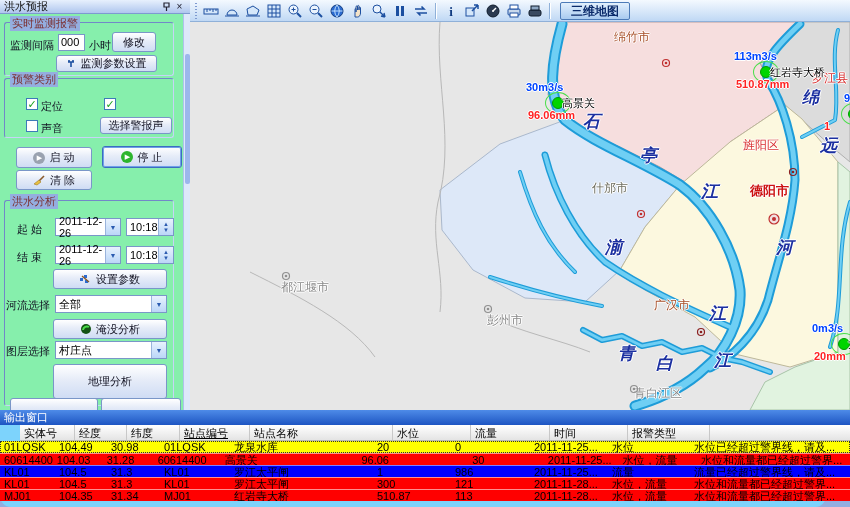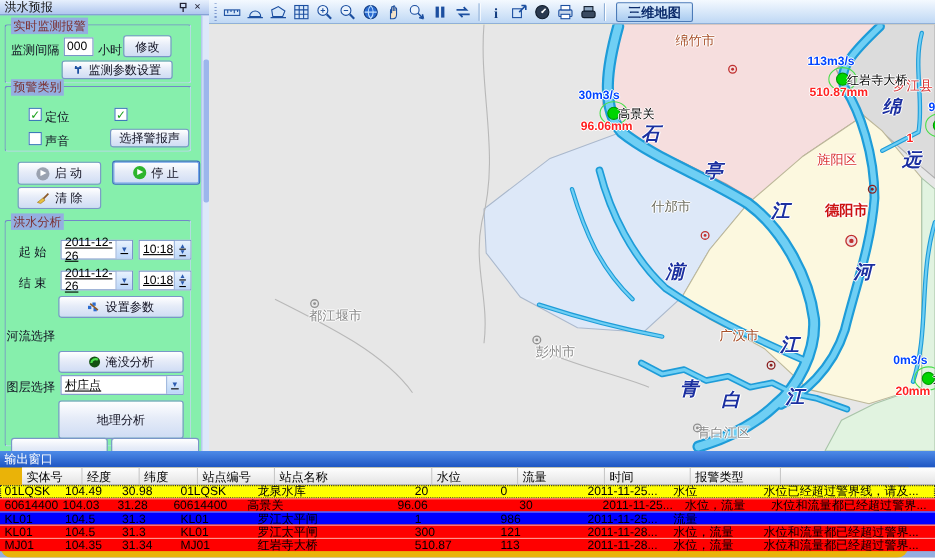--- a/index.html
+++ b/index.html
@@ -34,32 +34,32 @@
   .grp { position:absolute; border:1px solid; border-color:#7288C8 #C6D4F6 #C6D4F6 #7288C8; border-radius:3px; }
   .grp-title { position:absolute; font-size:11px; color:#7B2F2F; background:#94AEE0; padding:0 2px; }
 
   .lbl { position:absolute; color:#101020; }
   .xp-btn { position:absolute; background:linear-gradient(#FFFFFF,#E6ECf8 45%,#CFDCF4);
     border:1px solid #7A96C8; border-radius:3px; font-size:11px; color:#101020;
     display:flex; align-items:center; justify-content:center; gap:4px; }
   .xp-btn.default { box-shadow:0 0 0 1px #6FA0E8 inset; border-color:#3C6CC0; }
   .xp-input { position:absolute; background:#fff; border:1px solid #7A96C8; font-size:11px; padding:1px 2px; }
   .combo { position:absolute; background:#fff; border:1px solid #7A96C8; font-size:11px;
-    display:flex; align-items:center;text-decoration:underline; }
+    display:flex; align-items:center; }
   .combo .cv { flex:1; padding-left:3px; }
   .combo .arrow { width:15px; height:100%; background:linear-gradient(#E8F2FE,#BBD6F8);
     border-left:1px solid #9AB4DC; display:flex; align-items:center; justify-content:center;
     color:#2B5BB0; font-size:7px; }
   .spin .arrow { flex-direction:column; font-size:6px; line-height:6px; }
   .cb { position:absolute; width:12px; height:12px; background:#fff; border:1px solid #3C7BB8;
     display:flex; align-items:center; justify-content:center; color:#1BA11B; font-size:11px; font-weight:bold; }
   .icn { display:inline-block; }
 
   
-  .map { position:absolute; left:190px; top:22px; width:660px; height:388px; background:#fef9c3; overflow:hidden; }
+  .map { position:absolute; left:190px; top:22px; width:660px; height:388px; background:#ffffff; overflow:hidden; }
   .map-svg { position:absolute; left:0; top:0; }
   .mlabel { position:absolute; white-space:nowrap;
     text-shadow:1px 0 #fff,-1px 0 #fff,0 1px #fff,0 -1px #fff; }
   .c-rust { color:#A8502A; font-size:12px; }
   .c-red  { color:#D93030; font-size:12px; }
   .c-big  { color:#CC1111; font-size:13px; font-weight:bold; }
   .c-gray { color:#8A8A8A; font-size:12px; }
   .riv { position:absolute; color:#1B2FA0; font-size:17px; font-weight:bold; font-style:italic;
     font-family:"DejaVu Serif","Liberation Serif",serif;
     text-shadow:1px 0 #fff,-1px 0 #fff,0 1px #fff,0 -1px #fff; white-space:nowrap; }
@@ -69,21 +69,21 @@
     text-shadow:1px 0 #fff,-1px 0 #fff,0 1px #fff,0 -1px #fff; }
   .st-name { position:absolute; color:#000; font-size:11px; white-space:nowrap;
     text-shadow:1px 0 #fff,-1px 0 #fff,0 1px #fff,0 -1px #fff; }
   .st-dot { position:absolute; width:12px; height:12px; border-radius:50%;
     background:#00D500; border:1px solid #009900; }
   .st-halo { position:absolute; width:26px; height:22px; border-radius:50%;
     border:1px solid #4ADE4A; }
   .csym { position:absolute; }
 
   
-  .output { position:absolute; left:0; top:410px; width:826px; height:97px; background:#eab308;border-radius:11px; }
+  .output { position:absolute; left:0; top:410px; width:826px; height:97px; background:#7dd3fc;border-radius:11px; }
   .out-caption { position:absolute; left:0; top:0; width:850px; height:15px;
     background:linear-gradient(#4E8BE8,#1D55C2); color:#fff; font-size:11px;
     display:flex; align-items:center; padding-left:4px; }
   .thead { position:absolute; left:0; top:15px; width:850px; height:16px; display:flex;
     background:linear-gradient(#FFFFFF,#E4E4E4); border-bottom:1px solid #B8B8B8;margin-left:20px; }
   .th { padding:1px 4px; font-size:11px; color:#000; border-right:1px solid #C8C8C8; overflow:hidden; white-space:nowrap; }
   .trow { position:absolute; left:0; width:850px; height:12px; display:flex; }
   .td { padding:0 4px; font-size:11px; line-height:12px; color:#000; overflow:hidden; white-space:nowrap; }
   .row-yellow { background:#FFFF00; outline:1px dotted #303030; outline-offset:-1px; }
   .row-red { background:#FF0000; border-top:1px solid #FF9090; }
@@ -288,20 +288,24 @@
       <svg class="icn" width="12" height="10" viewBox="0 0 12 10">
           <rect x="0" y="4" width="3" height="3" fill="#2B6BD0"></rect>
           <rect x="4" y="1" width="3" height="3" fill="#2B6BD0"></rect>
           <rect x="5" y="6" width="3" height="3" fill="#2B6BD0"></rect>
           <path d="M2 2 L9 8" stroke="#8B5A2B" stroke-width="1.4"></path>
         </svg>
       <span>设置参数</span>
     </div>
 
     <div class="lbl" style="left:6px;top:284px;">河流选择</div>
+    <div class="combo" style="left:55px;top:281px;width:112px;height:18px;">
+      <span class="cv">全部</span>
+      <span class="arrow">▼</span>
+    </div>
 
     <div class="xp-btn" style="left:53px;top:305px;width:114px;height:20px;">
       <svg class="icn" width="12" height="12" viewBox="0 0 12 12">
           <circle cx="6" cy="6" r="5" fill="#145214"></circle>
           <path d="M3 7 A4 4 0 0 1 9 4" stroke="#4ADE4A" stroke-width="2" fill="none"></path>
         </svg>
       <span>淹没分析</span>
     </div>
 
     <div class="lbl" style="left:6px;top:330px;">图层选择</div>
@@ -429,21 +433,21 @@
         <div class="st-name" style="left: 658px; top: 315px;">龙泉水库</div>
       </div>
   </div>
 
   <div class="output">
     <div class="out-caption">输出窗口</div>
     <div class="thead" id="out-head">
         <div class="th" style="width: 55px;">实体号</div>
         <div class="th" style="width: 52px;">经度</div>
         <div class="th" style="width: 53px;">纬度</div>
-        <div class="th" style="width: 70px;">站点编号</div>
+        <div class="th" style="width: 70px; text-decoration: underline;">站点编号</div>
         <div class="th" style="width: 143px;">站点名称</div>
         <div class="th" style="width: 78px;">水位</div>
         <div class="th" style="width: 79px;">流量</div>
         <div class="th" style="width: 78px;">时间</div>
         <div class="th" style="width: 82px;">报警类型</div>
       </div>
     <div id="out-rows">
         <div class="trow row-yellow" style="top: 31px;">
           <div class="td" style="width: 55px;">01LQSK</div>
           <div class="td" style="width: 52px;">104.49</div>
@@ -471,20 +475,21 @@
         <div class="trow row-blue" style="top: 55px;">
           <div class="td" style="width: 55px;">KL01</div>
           <div class="td" style="width: 52px;">104.5</div>
           <div class="td" style="width: 53px;">31.3</div>
           <div class="td" style="width: 70px;">KL01</div>
           <div class="td" style="width: 143px;">罗江太平闸</div>
           <div class="td" style="width: 78px;">1</div>
           <div class="td" style="width: 79px;">986</div>
           <div class="td" style="width: 78px;">2011-11-25...</div>
           <div class="td" style="width: 82px;">流量</div>
+          <div class="td" style="width: 160px;">流量已经超过警界线，请及...</div>
         </div>
         <div class="trow row-red" style="top: 67px;">
           <div class="td" style="width: 55px;">KL01</div>
           <div class="td" style="width: 52px;">104.5</div>
           <div class="td" style="width: 53px;">31.3</div>
           <div class="td" style="width: 70px;">KL01</div>
           <div class="td" style="width: 143px;">罗江太平闸</div>
           <div class="td" style="width: 78px;">300</div>
           <div class="td" style="width: 79px;">121</div>
           <div class="td" style="width: 78px;">2011-11-28...</div>

